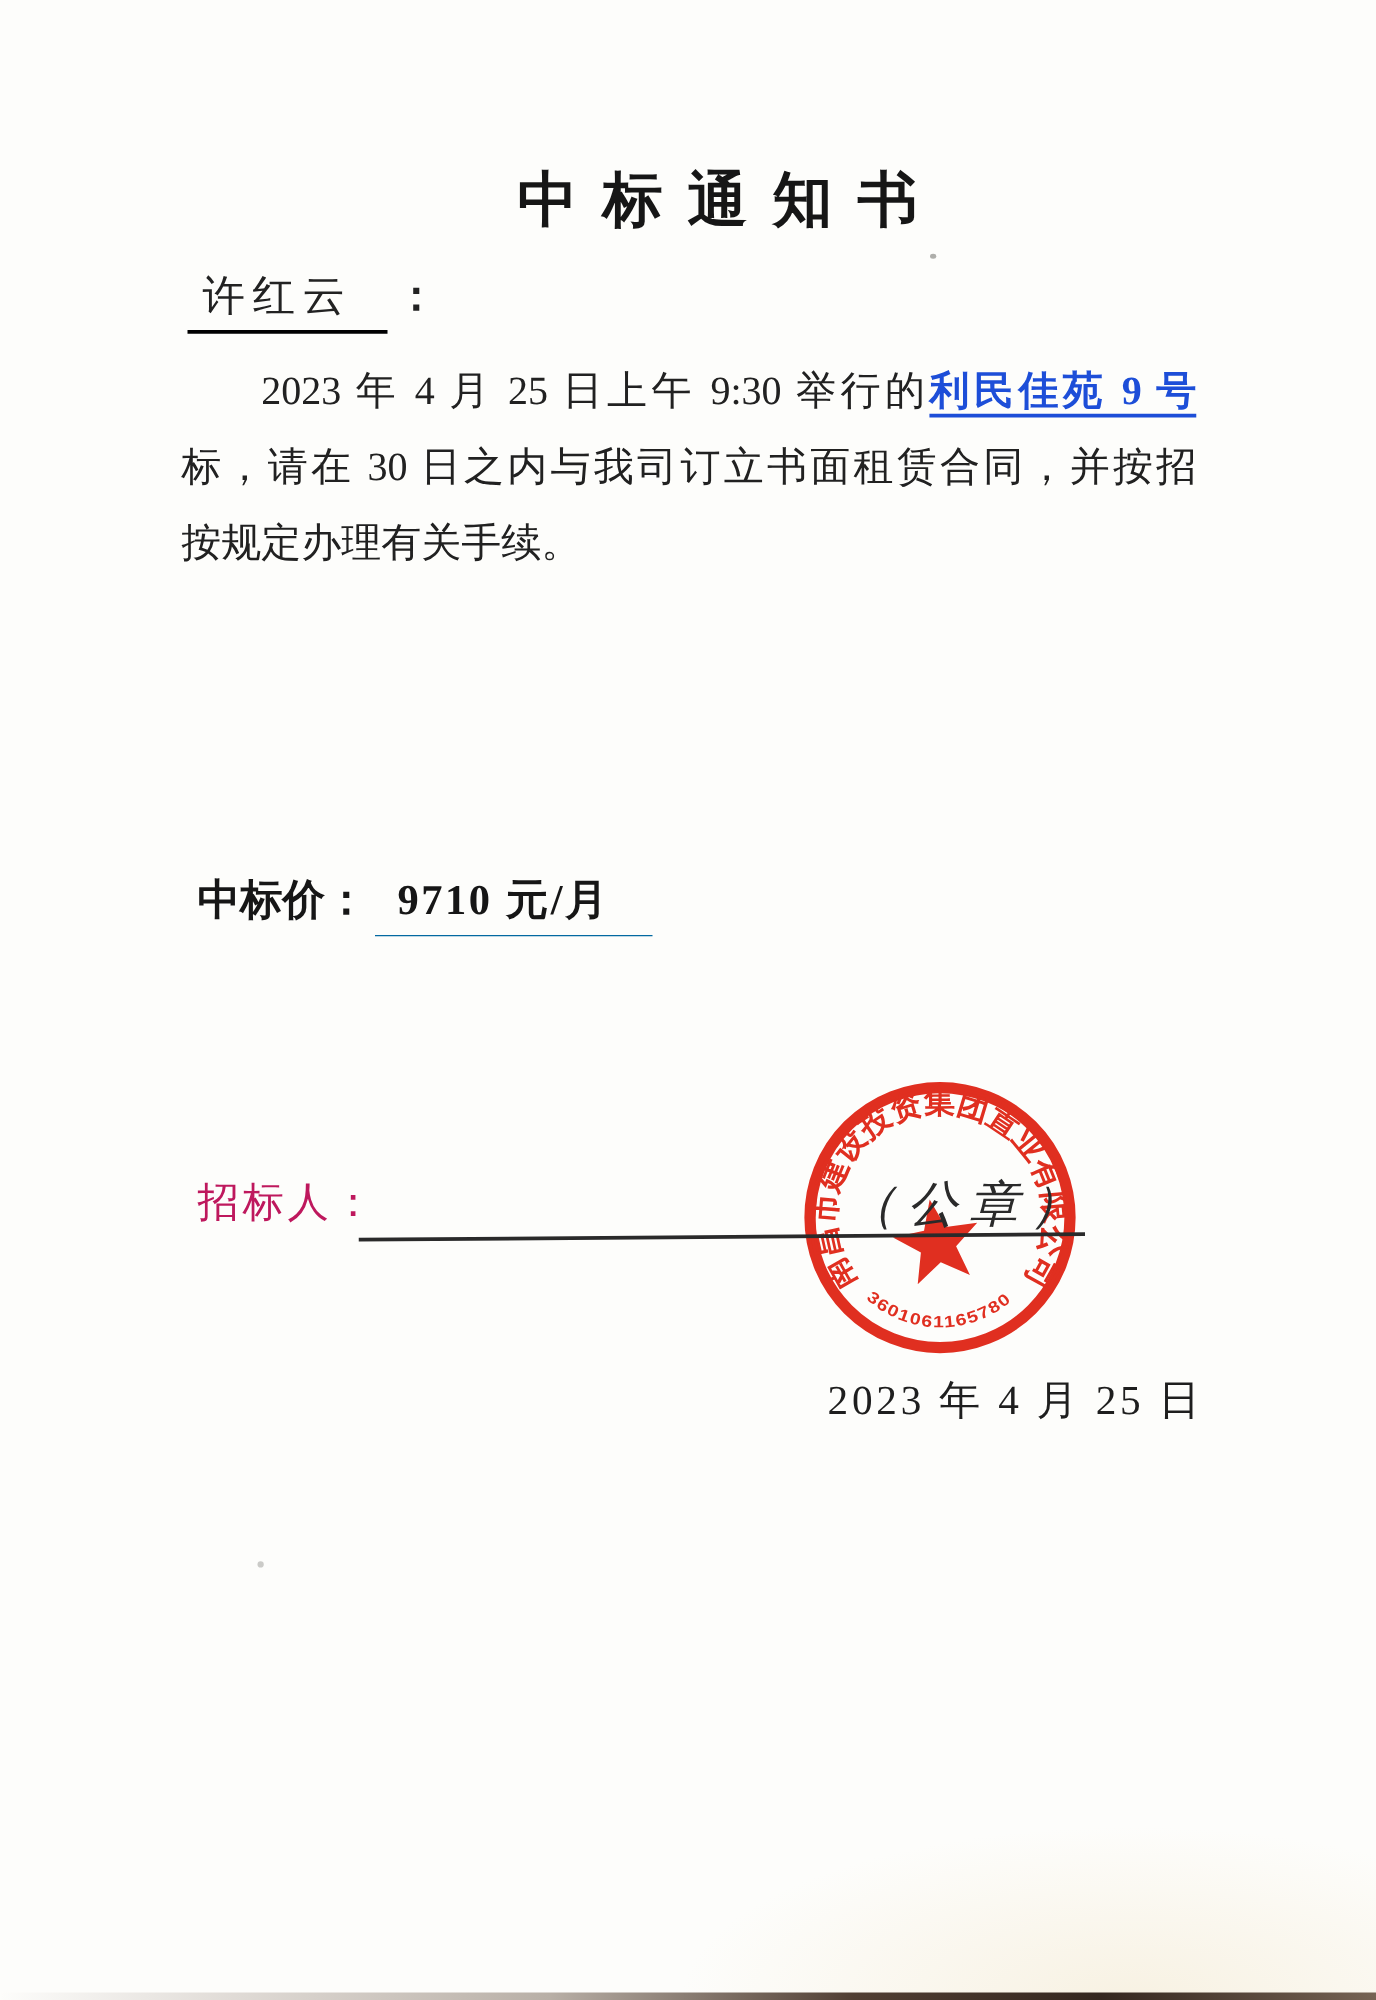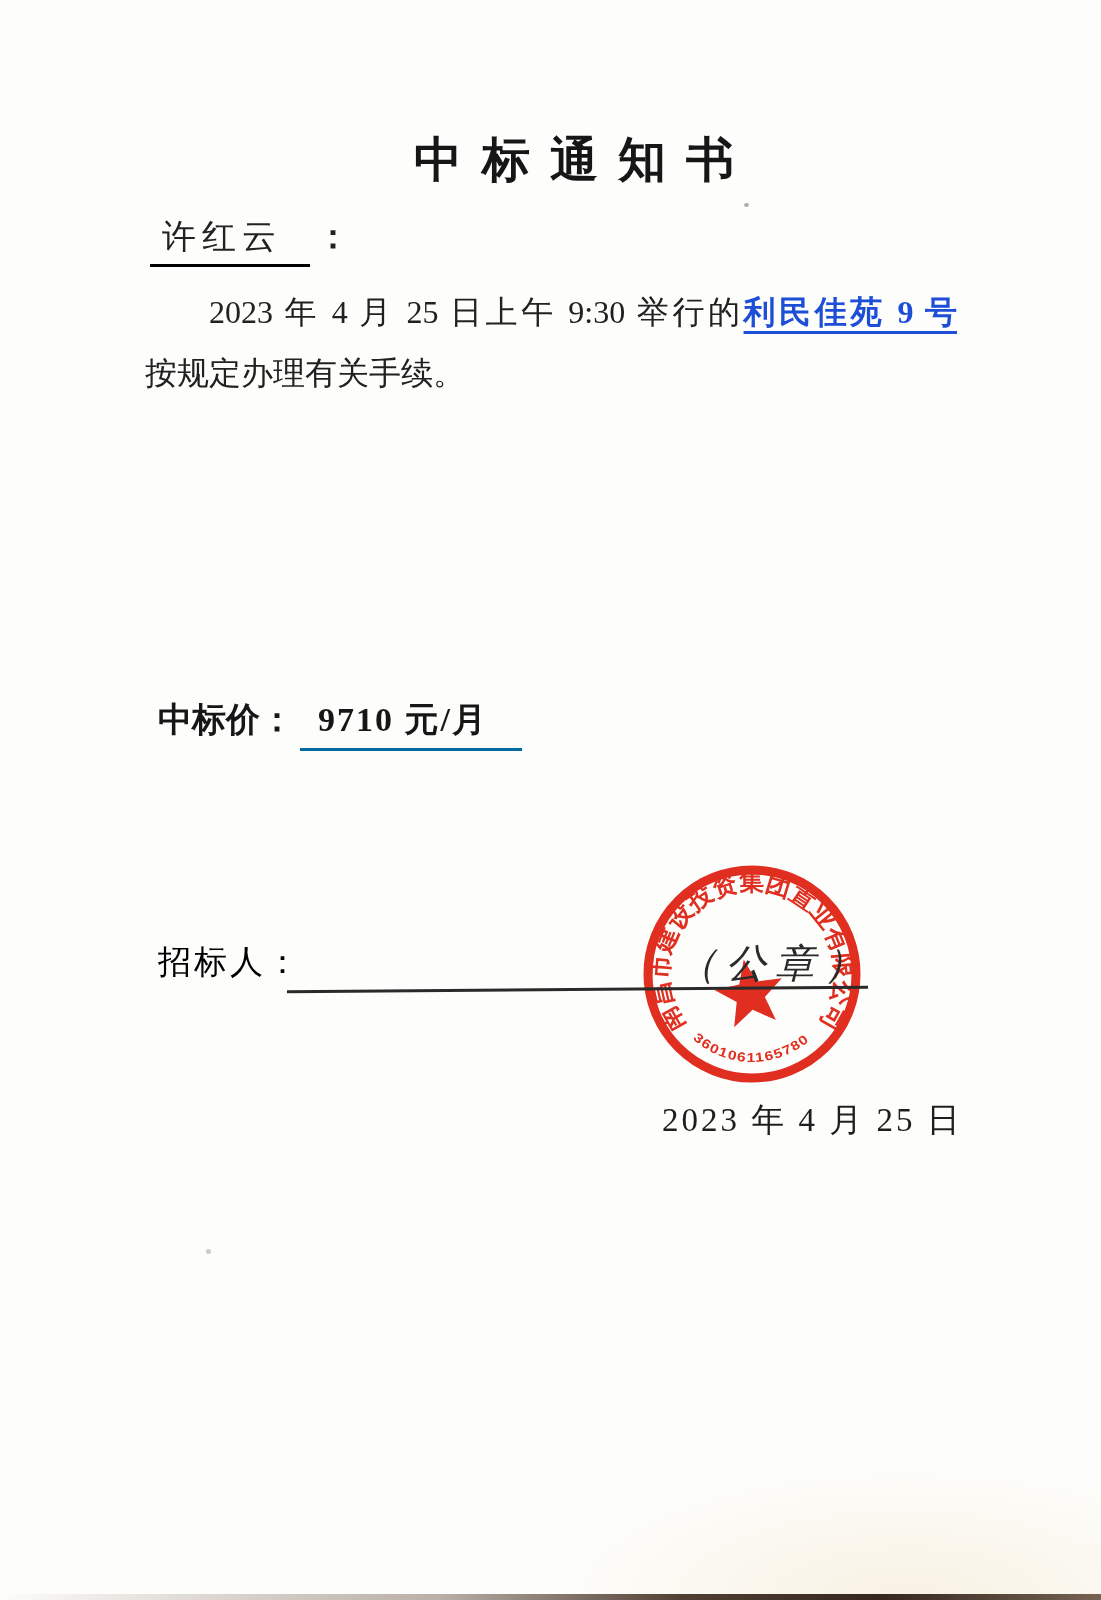--- a/index.html
+++ b/index.html
@@ -67,33 +67,33 @@
 
   .bid-price-line {
     position: absolute;
     top: 697px; left: 158px;
     font-size: 34px;
     font-weight: bold;
     color: #161616;
   }
   .bid-price-value {
     display: inline-block;
-    border-bottom: 3px solid #0369a1;
+    border-bottom: 1px solid #0369a1;
     padding: 0 34px 5px 18px;
     margin-left: 6px;
     letter-spacing: 2px;
     font-family: Liberation Serif, serif;
   }
 
   .bidder-row {
     position: absolute;
     top: 940px; left: 158px;
     font-size: 33px;
     letter-spacing: 3px;
-    color: #000000;
+    color: #be185d;
     z-index: 1;
   }
   .signature-underline {
     position: absolute;
     top: 988px; left: 287px;
     width: 581px; height: 3px;
     background: #2a2a2a;
     transform: rotate(-0.45deg);
     z-index: 3;
   }
@@ -153,20 +153,21 @@
 <div class="page">
 
   <div class="doc-title">中标通知书</div>
 
   <div class="addressee-line">
     <span class="addr-underline">许红云</span><span class="addr-colon">：</span>
   </div>
 
   <div class="body-block">
     <div class="body-line indent"><span>2023 年 4 月 25 日上午 9:30 举行的</span><span class="emph">利民佳苑 9 号</span></div>
+    <div class="body-line">标，请在 30 日之内与我司订立书面租赁合同，并按招</div>
     <div class="body-line short">按规定办理有关手续。</div>
   </div>
 
   <div class="bid-price-line">
     <span>中标价：</span><span class="bid-price-value">9710 元/月</span>
   </div>
 
   <div class="bidder-row">招标人：</div>
   <div class="signature-underline"></div>
   <div class="seal-note">（公章）</div>

